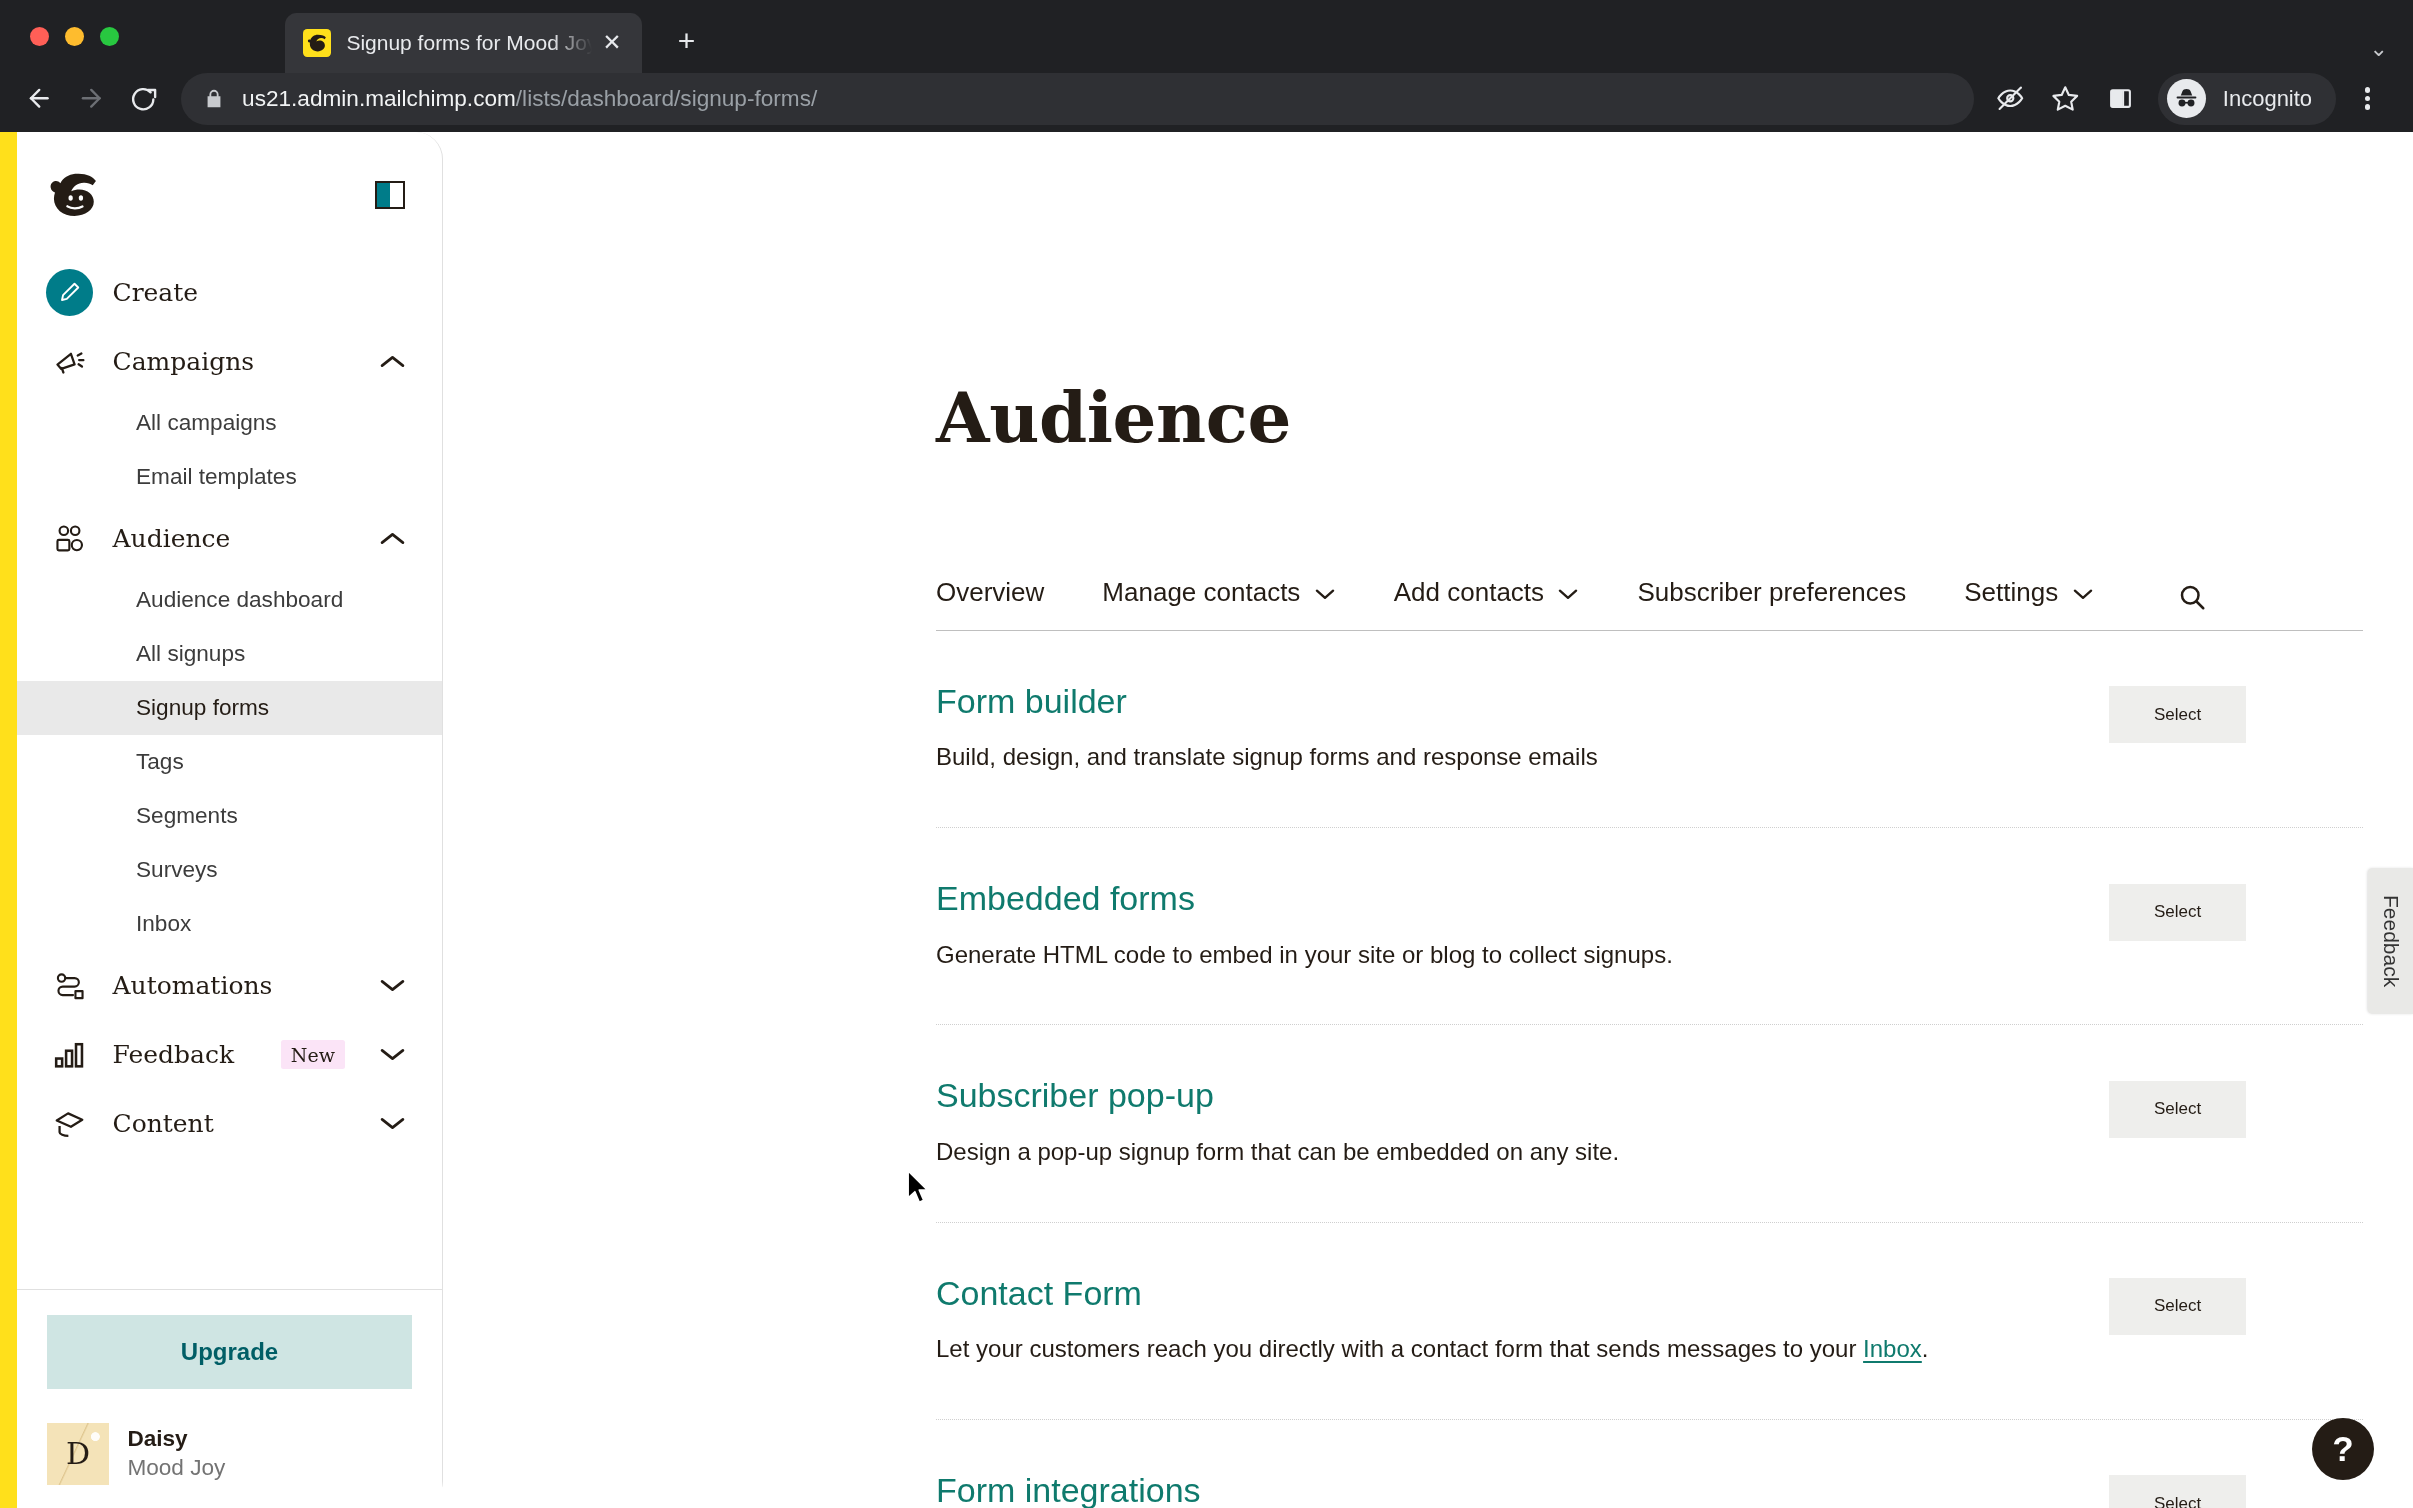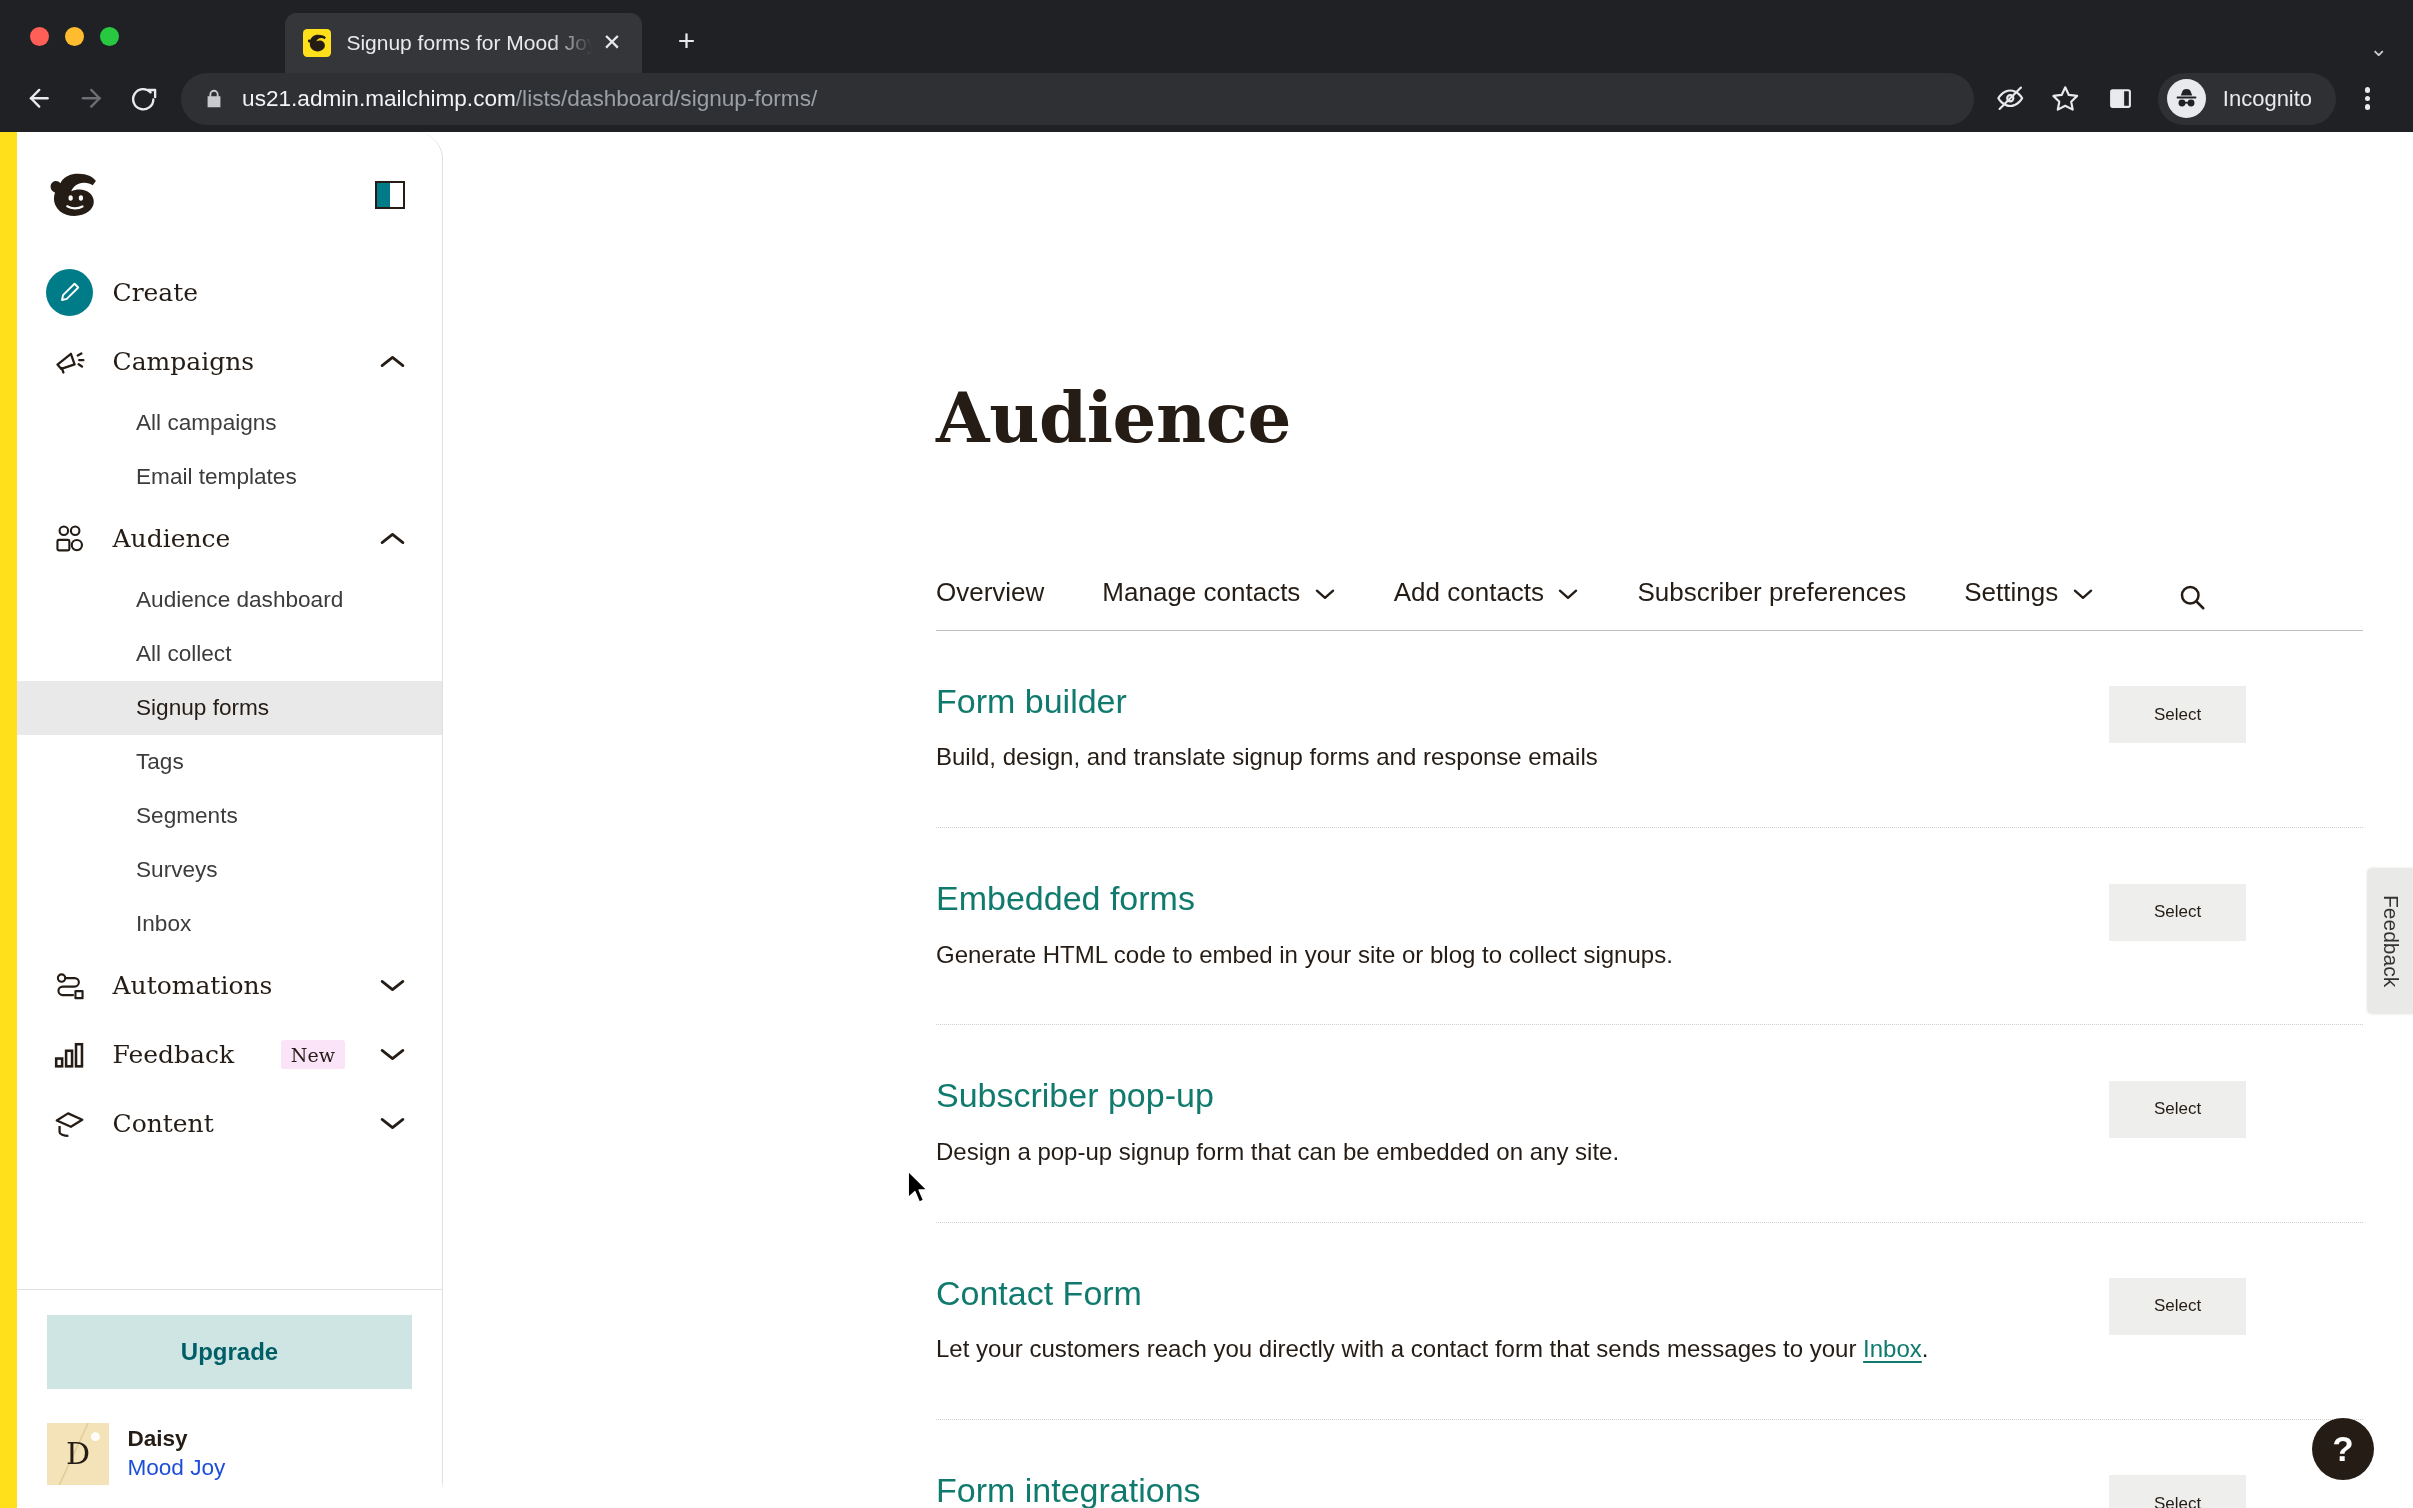--- a/index.html
+++ b/index.html
@@ -246,21 +246,21 @@
     position: relative; overflow:hidden;
   }
   .user-avatar::after{
     content:""; position:absolute; inset:0;
     background:
       radial-gradient(circle at 78% 22%, rgba(255,255,255,.9) 0 6%, transparent 7%),
       linear-gradient(115deg, transparent 44%, rgba(214,186,126,.7) 45%, transparent 47%);
   }
   .user-avatar span{ position:relative; z-index:2;}
   .user-name { font-size: 22.6px; font-weight: bold; color:#241c15; line-height:1.25; }
-  .user-org { font-size: 22.6px; color:#1d4ed8; line-height:1.25; }
+  .user-org { font-size: 22.6px; color:#737373; line-height:1.25; }
 
   
   .main {
     flex: 1 1 auto;
     position: relative;
     overflow: hidden;
     background: #ffffff;
   }
 
   .page-title {
@@ -520,21 +520,21 @@
               </svg>
           </div>
           <div class="sb-label">Audience</div>
           <div class="chev">
             <svg width="25" height="15" viewBox="0 0 24 14" fill="none" stroke="#241c15" stroke-width="2.6" stroke-linecap="round" stroke-linejoin="round">
                 <polyline points="2 11 12 3 22 11"></polyline>
               </svg>
           </div>
         </div>
         <div class="sb-sub">Audience dashboard</div>
-        <div class="sb-sub">All collect</div>
+        <div class="sb-sub">All signups</div>
         <div class="sb-sub active">Signup forms</div>
         <div class="sb-sub">Tags</div>
         <div class="sb-sub">Segments</div>
         <div class="sb-sub">Surveys</div>
         <div class="sb-sub">Inbox</div>
 
         <div class="sb-item">
           <div class="sb-ico">
             <svg width="37" height="34" viewBox="0 0 24 24" fill="none" stroke="#241c15" stroke-width="1.5" stroke-linecap="round" stroke-linejoin="round">
                 <circle cx="6.4" cy="6.4" r="2.6"></circle>

